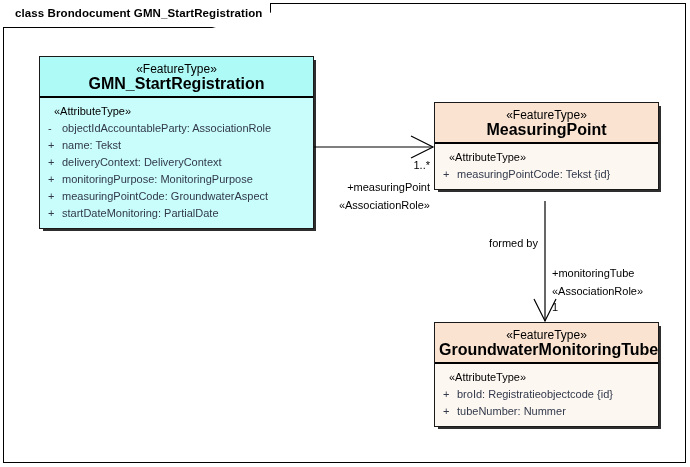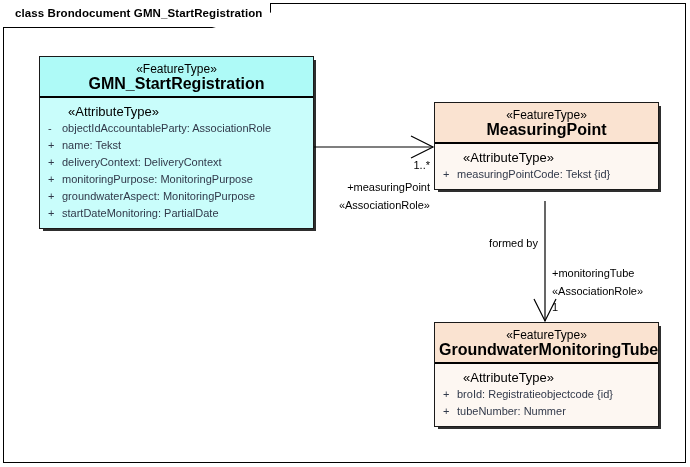--- a/index.html
+++ b/index.html
@@ -84,23 +84,23 @@
     font-weight: bold;
     color: #000000;
     line-height: 15px;
     display: block;
   }
   .uml-body {
     box-sizing: border-box;
     padding: 5px 0 6px 0;
   }
   .attr-stereotype {
-    font-size: 13px;
-    color: #000000;
-    padding-left: 28px;
+    font-size: 11px;
+    color: #000000;
+    padding-left: 14px;
     line-height: 17px;
   }
   .attr-row {
     font-size: 11px;
     color: #31394a;
     line-height: 17px;
     display: flex;
   }
   .attr-vis {
     width: 22px;
@@ -194,21 +194,21 @@
     <div class="attr-row">
       <span class="attr-vis">+</span>
       <span class="attr-text">deliveryContext: DeliveryContext</span>
     </div>
     <div class="attr-row">
       <span class="attr-vis">+</span>
       <span class="attr-text">monitoringPurpose: MonitoringPurpose</span>
     </div>
     <div class="attr-row">
       <span class="attr-vis">+</span>
-      <span class="attr-text">groundwaterAspect: MonitoringPurpose</span>
+      <span class="attr-text">measuringPointCode: GroundwaterAspect</span>
     </div>
     <div class="attr-row">
       <span class="attr-vis">+</span>
       <span class="attr-text">startDateMonitoring: PartialDate</span>
     </div>
   </div>
 </div>
 
 <div class="uml-class cls-peach" style="left:434px; top:102px; width:225px;">
   <div class="uml-header">

